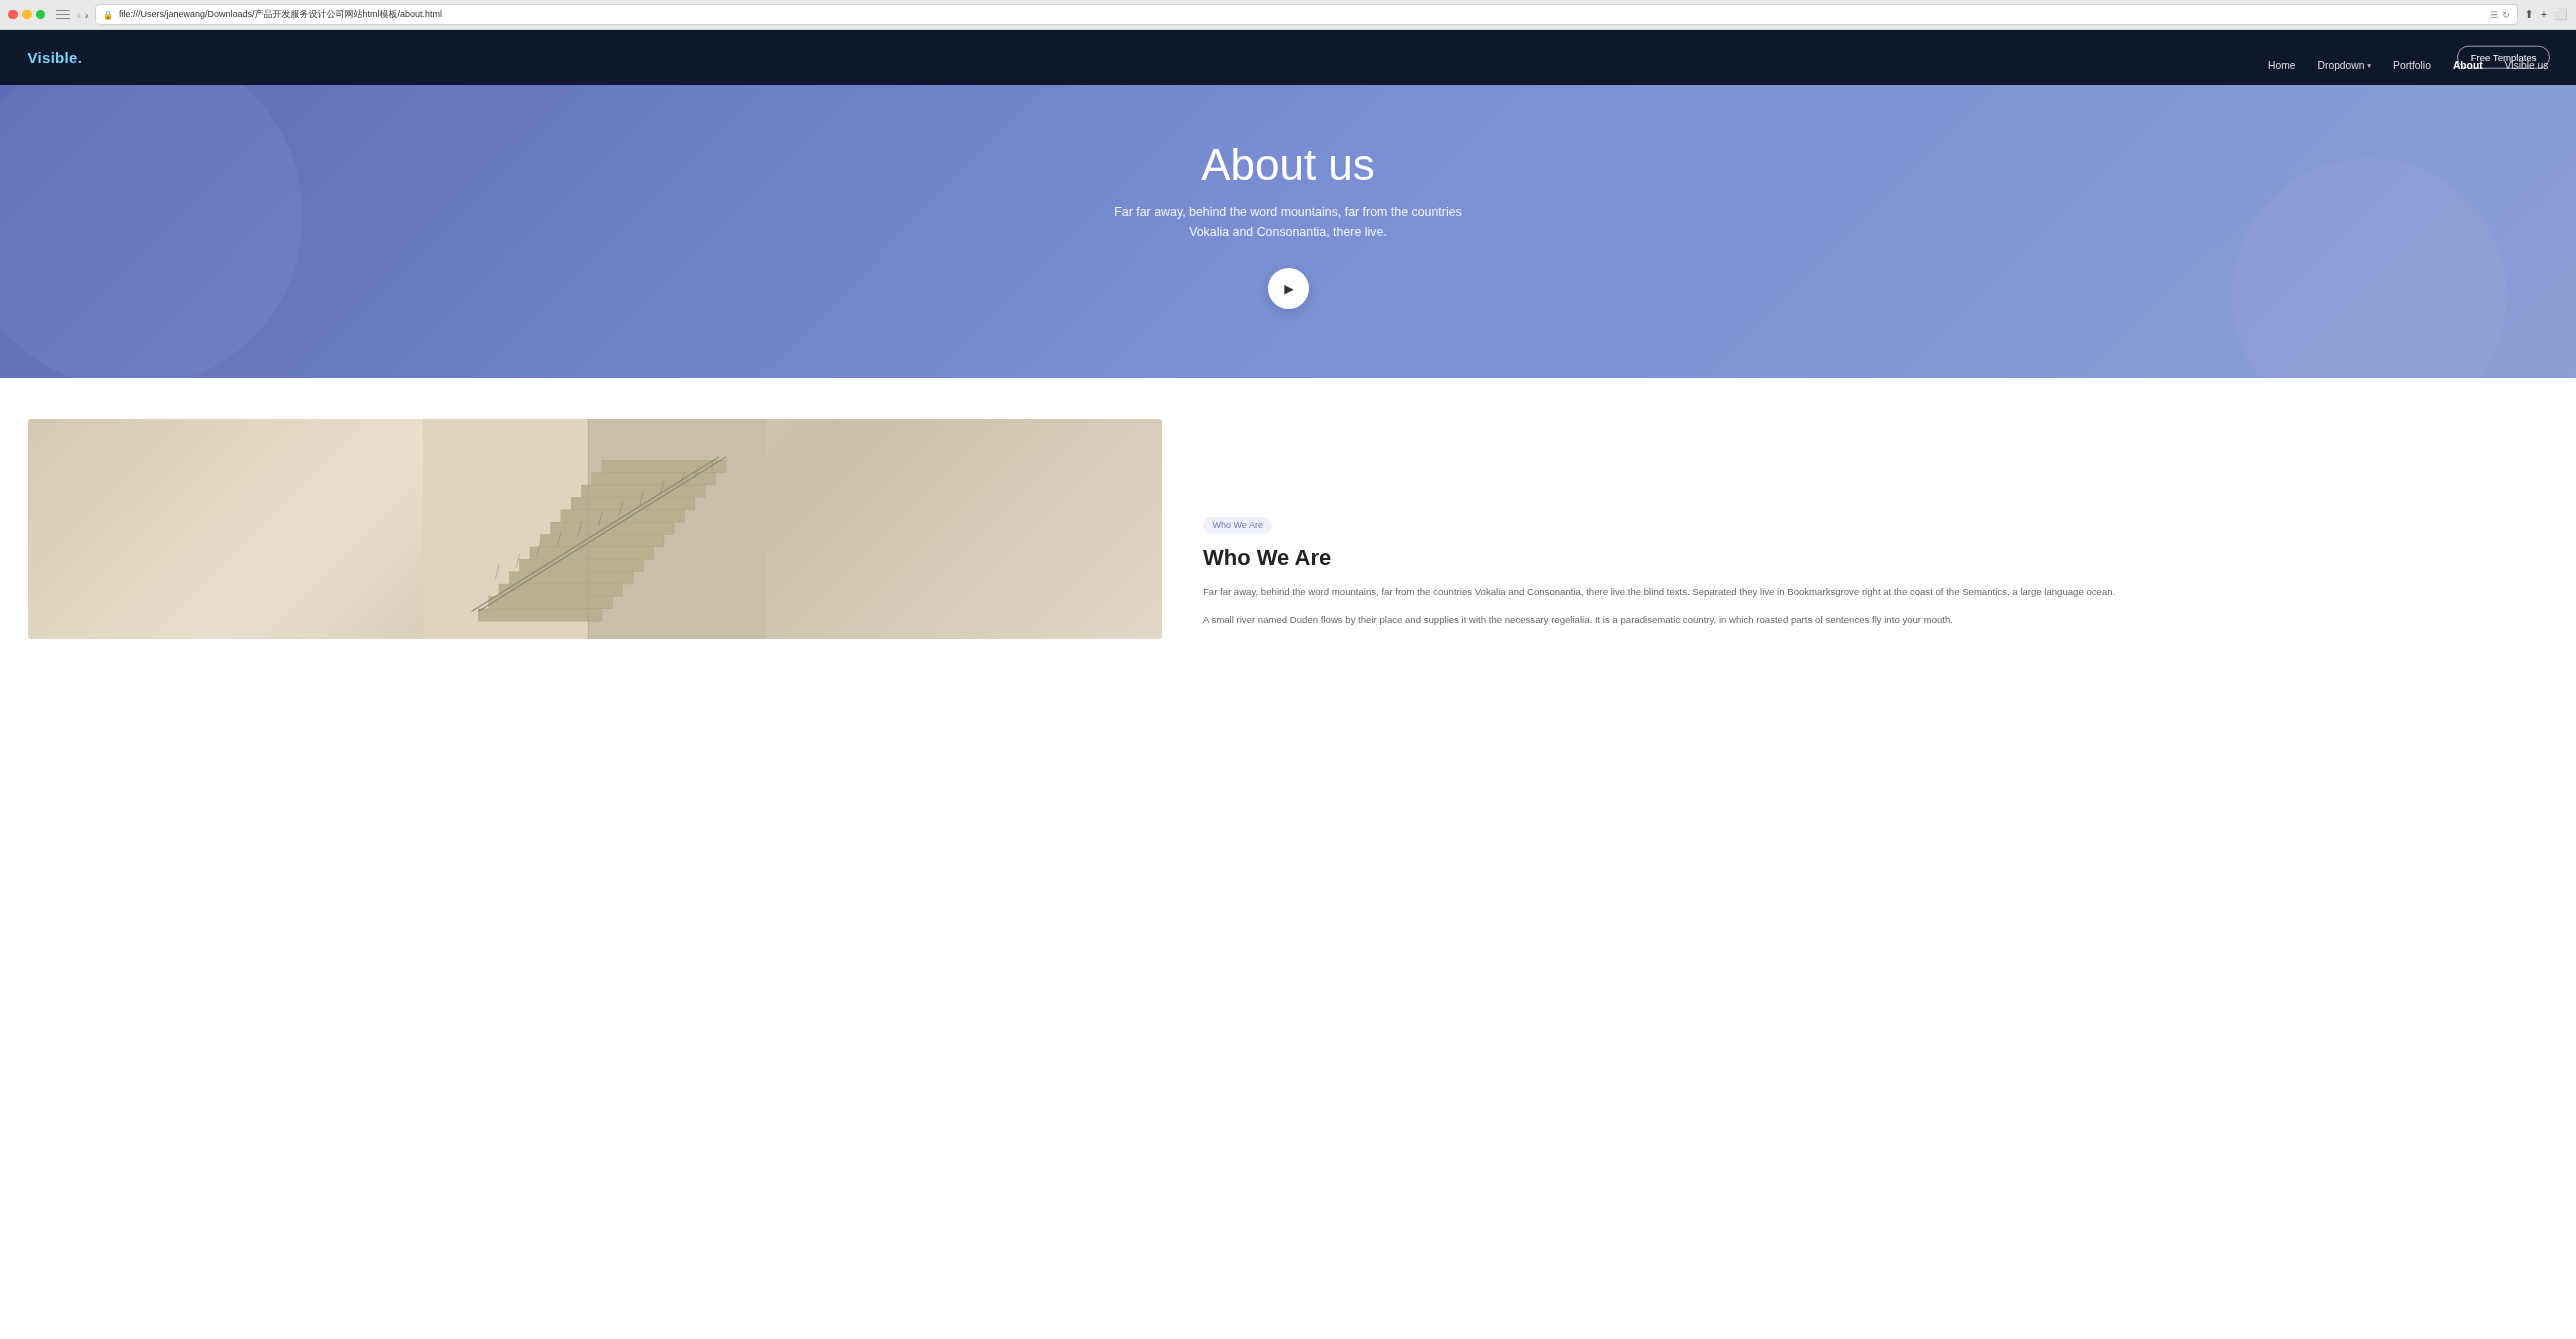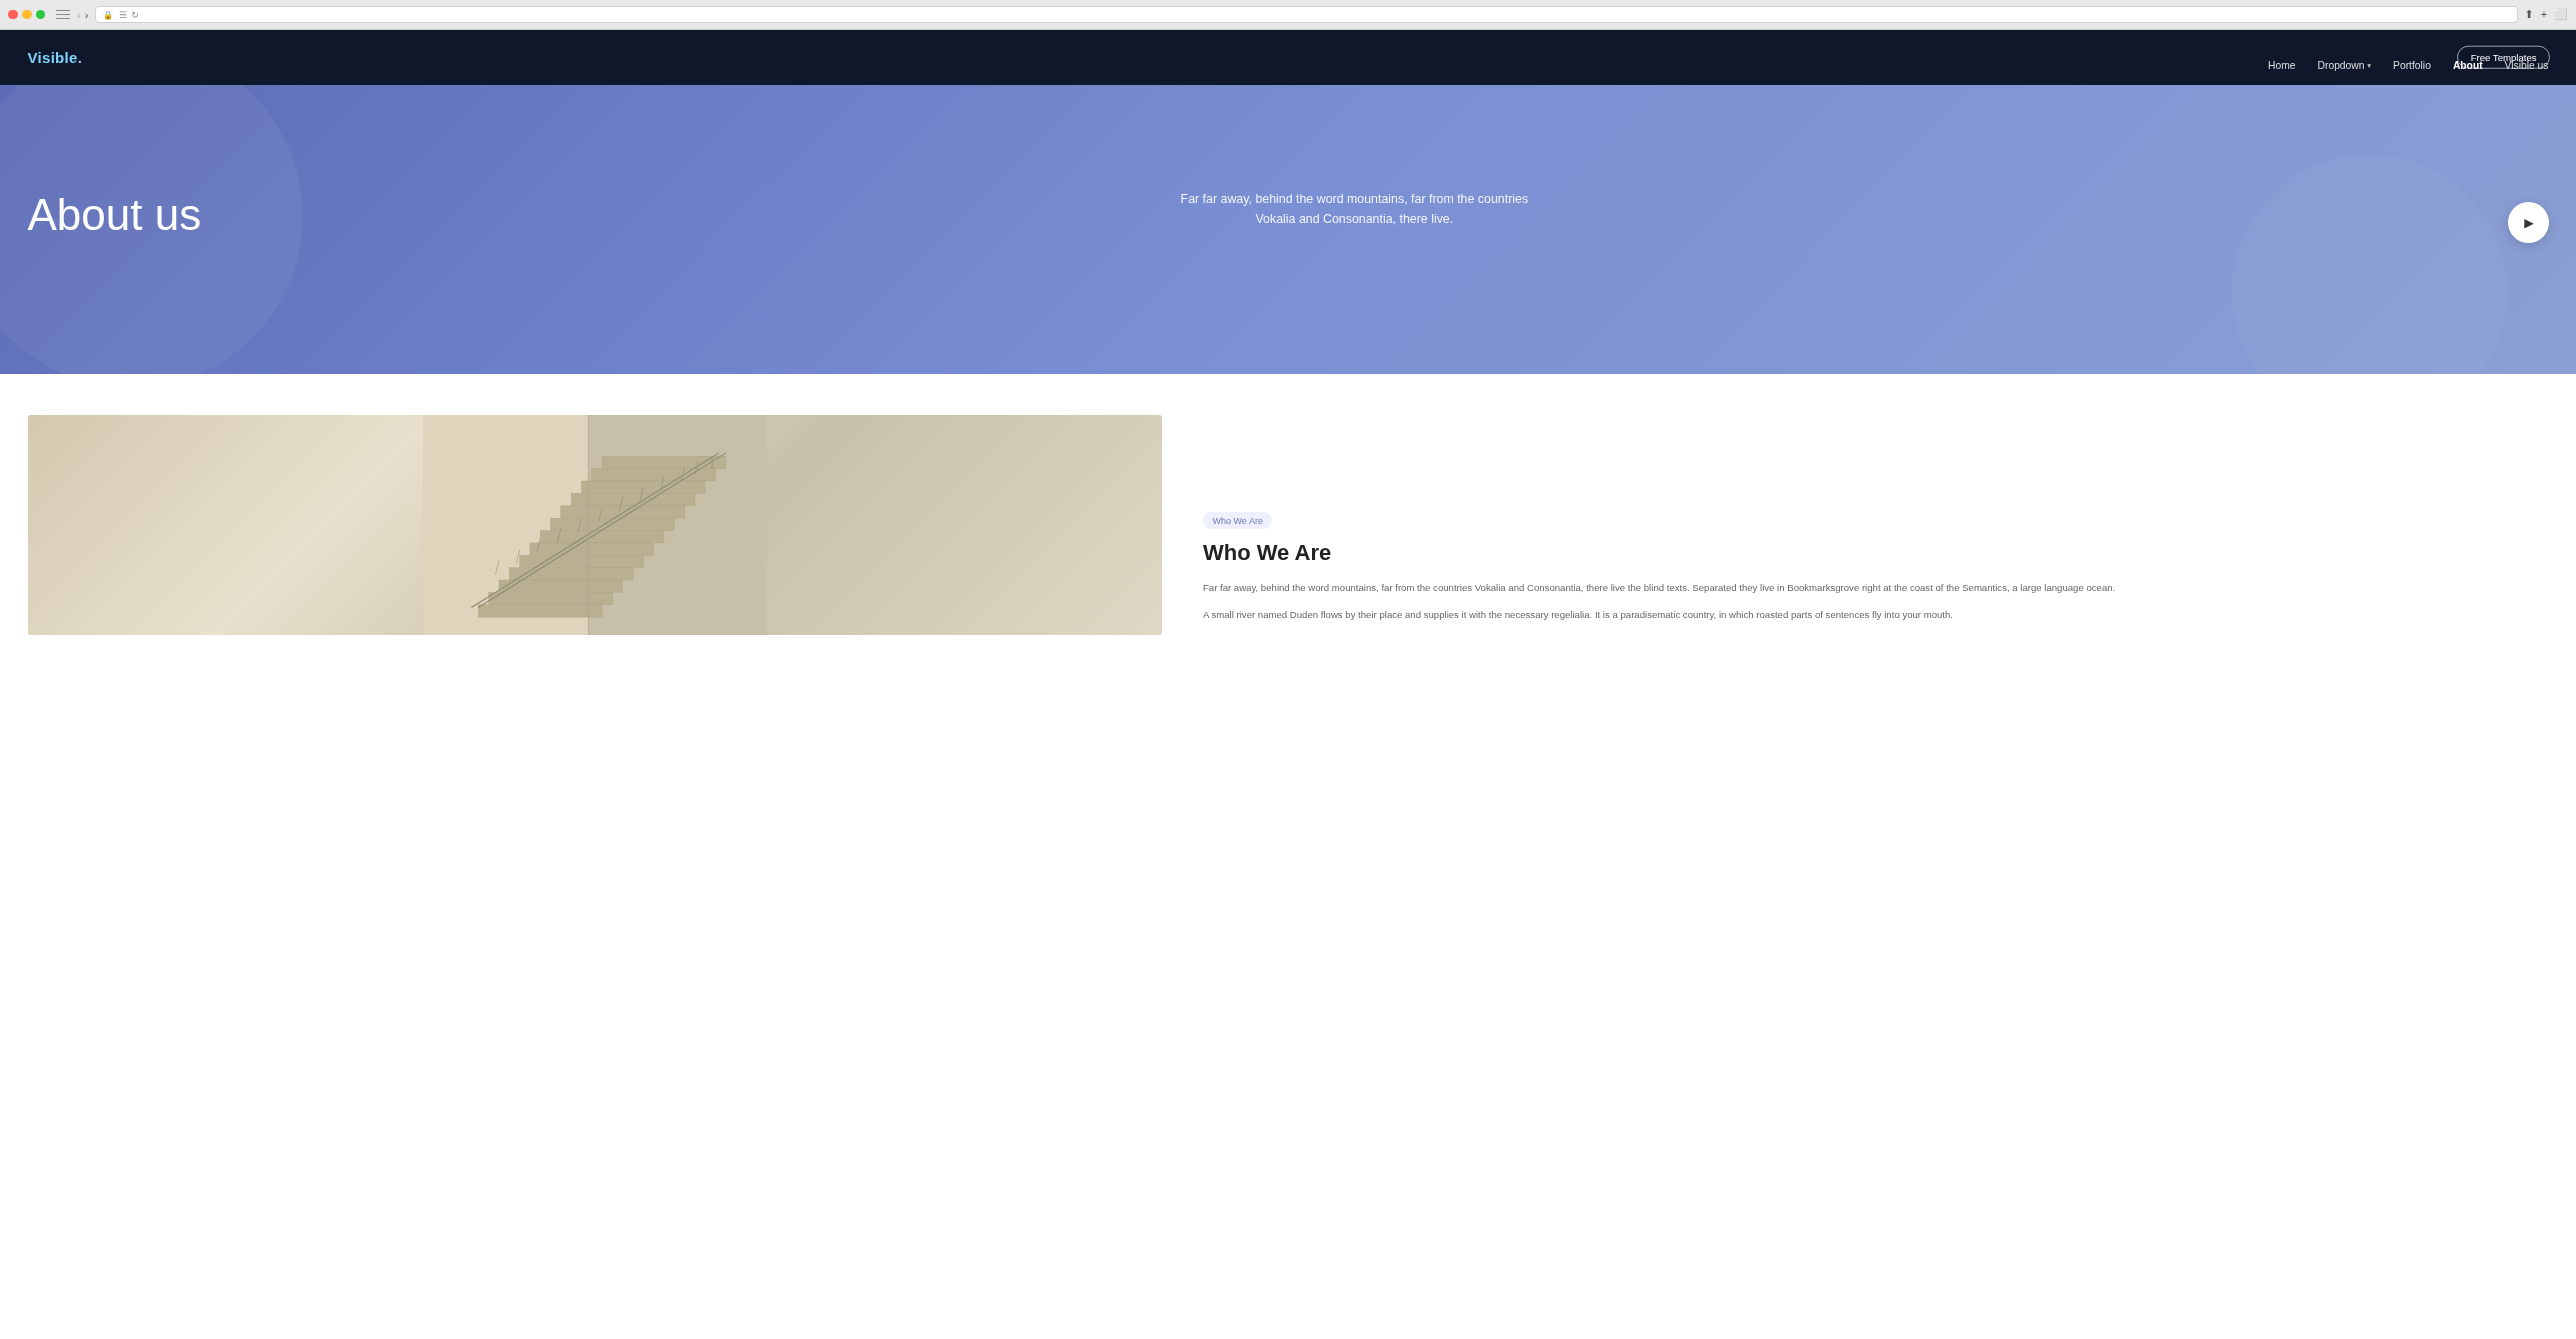--- a/index.html
+++ b/index.html
@@ -152,21 +152,21 @@
 
     
     .hero {
       background: linear-gradient(135deg, #5b6bb5 0%, #7b8fd4 50%, #8b9fd4 100%);
       padding: 55px 27.5px 69px;
       text-align: center;
       position: relative;
       overflow: hidden;
       min-height: 289px;
       display: flex;
-      flex-direction: row;
+      flex-direction: column;
       align-items: center;
       justify-content: center;
     }
     .hero::before {
       content: '';
       position: absolute;
       top: -41px;
       left: -41px;
       width: 344px;
       height: 344px;
@@ -290,20 +290,21 @@
     <span></span>
       <span></span>
       <span></span>
   </div>
   <div class="nav-arrows">
     <span class="nav-arrow">‹</span>
     <span class="nav-arrow active">›</span>
   </div>
   <div class="address-bar">
     <span class="address-bar-lock">🔒</span>
+    <span class="address-bar-url">file:///Users/janewang/Downloads/产品开发服务设计公司网站html模板/about.html</span>
     <div class="address-bar-icons">
       <span>☰</span>
       <span>↻</span>
     </div>
   </div>
   <div class="browser-actions">
     <span>⬆</span>
     <span>+</span>
     <span>⬜</span>
   </div>

